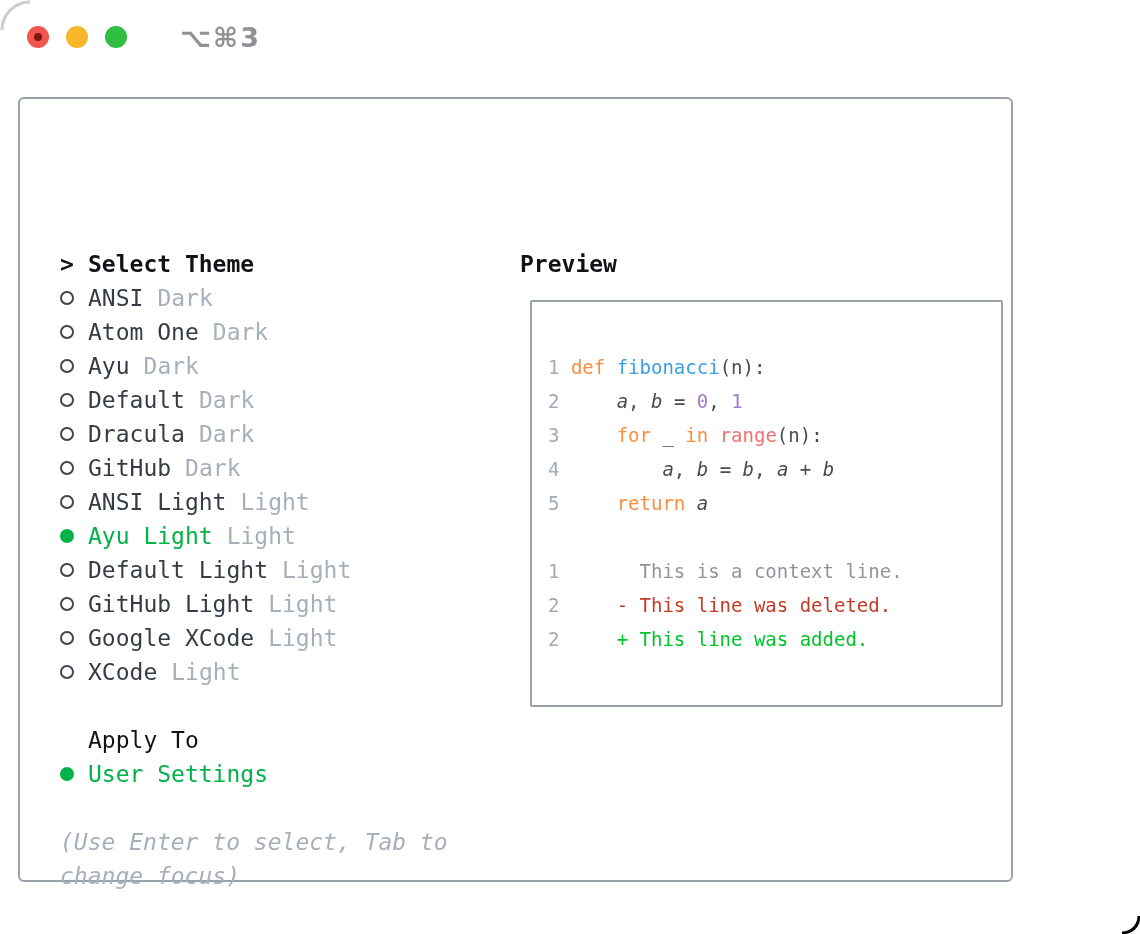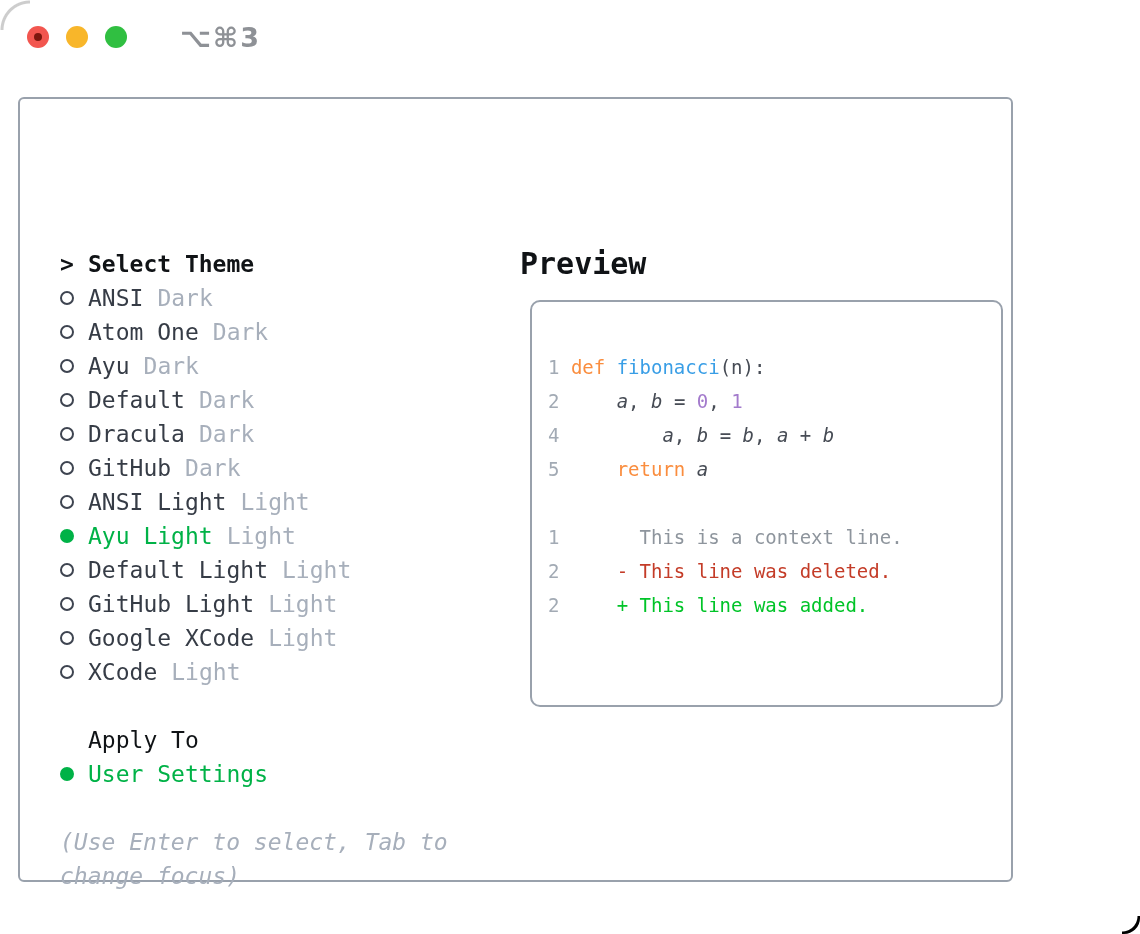--- a/index.html
+++ b/index.html
@@ -38,23 +38,23 @@
   .apply-hdr{color:var(--text_header);}
   .circle{width:14px;height:14px;box-sizing:border-box;border:2px solid #3e4450;border-radius:50%;}
   .circle.sel{background:var(--accent_green);border-color:var(--accent_green);}
   .name{color:var(--text_item);}
   .name.sel-text{color:var(--accent_green);}
   .tag{color:var(--text_muted);margin-left:14px;}
   .hint-line{color:var(--text_muted);white-space:pre;height:34px;line-height:34px;font-style:italic;}
 
   
   .preview-hdr{position:absolute;left:500px;top:148px;height:34px;line-height:34px;
-    font-size:30px;font-weight:bold;color:var(--text_header);}
+    font-size:23px;font-weight:bold;color:var(--text_header);}
   .preview-box{position:absolute;left:510px;top:201px;width:473px;height:407px;box-sizing:border-box;
-    border:2px solid var(--panel_border);border-radius:10px;background:#fff;}
+    border:2px solid var(--panel_border);border-radius:2px;background:#fff;}
   .code{padding:48px 0 0 16px;}
   .code-line{white-space:pre;min-height:34px;line-height:34px;font-size:19px;color:var(--code_default);}
   .ln{color:var(--code_linenum);}
   .kw{color:var(--code_keyword);}
   .fn{color:var(--code_function);}
   .pl{color:var(--code_default);}
   .nu{color:var(--code_number);}
   .ca{color:var(--code_call);}
   .va{color:var(--code_default);font-style:italic;}
   .ctx{color:var(--diff_context);}
@@ -113,20 +113,21 @@
           <div class="hint-line">(Use Enter to select, Tab to</div>
           <div class="hint-line">change focus)</div>
         </div>
     </div>
 
     <div class="preview-hdr">Preview</div>
     <div class="preview-box">
       <div class="code" id="code">
           <div class="code-line"><span class="ln">1 </span><span class="kw">def</span><span class="pl"> </span><span class="fn">fibonacci</span><span class="pl">(n):</span></div>
           <div class="code-line"><span class="ln">2 </span><span class="pl">    </span><span class="va">a</span><span class="pl">, </span><span class="va">b</span><span class="pl"> = </span><span class="nu">0</span><span class="pl">, </span><span class="nu">1</span></div>
+          <div class="code-line"><span class="ln">3 </span><span class="pl">    </span><span class="kw">for</span><span class="pl"> _ </span><span class="kw">in</span><span class="pl"> </span><span class="ca">range</span><span class="pl">(n):</span></div>
           <div class="code-line"><span class="ln">4 </span><span class="pl">        </span><span class="va">a</span><span class="pl">, </span><span class="va">b</span><span class="pl"> = </span><span class="va">b</span><span class="pl">, </span><span class="va">a</span><span class="pl"> + </span><span class="va">b</span></div>
           <div class="code-line"><span class="ln">5 </span><span class="pl">    </span><span class="kw">return</span><span class="pl"> </span><span class="va">a</span></div>
           <div class="code-line"></div>
           <div class="code-line"><span class="ln">1 </span><span class="pl">    </span><span class="ctx">  This is a context line.</span></div>
           <div class="code-line"><span class="ln">2 </span><span class="pl">    </span><span class="del">- This line was deleted.</span></div>
           <div class="code-line"><span class="ln">2 </span><span class="pl">    </span><span class="add">+ This line was added.</span></div>
         </div>
     </div>
   </div>
 

